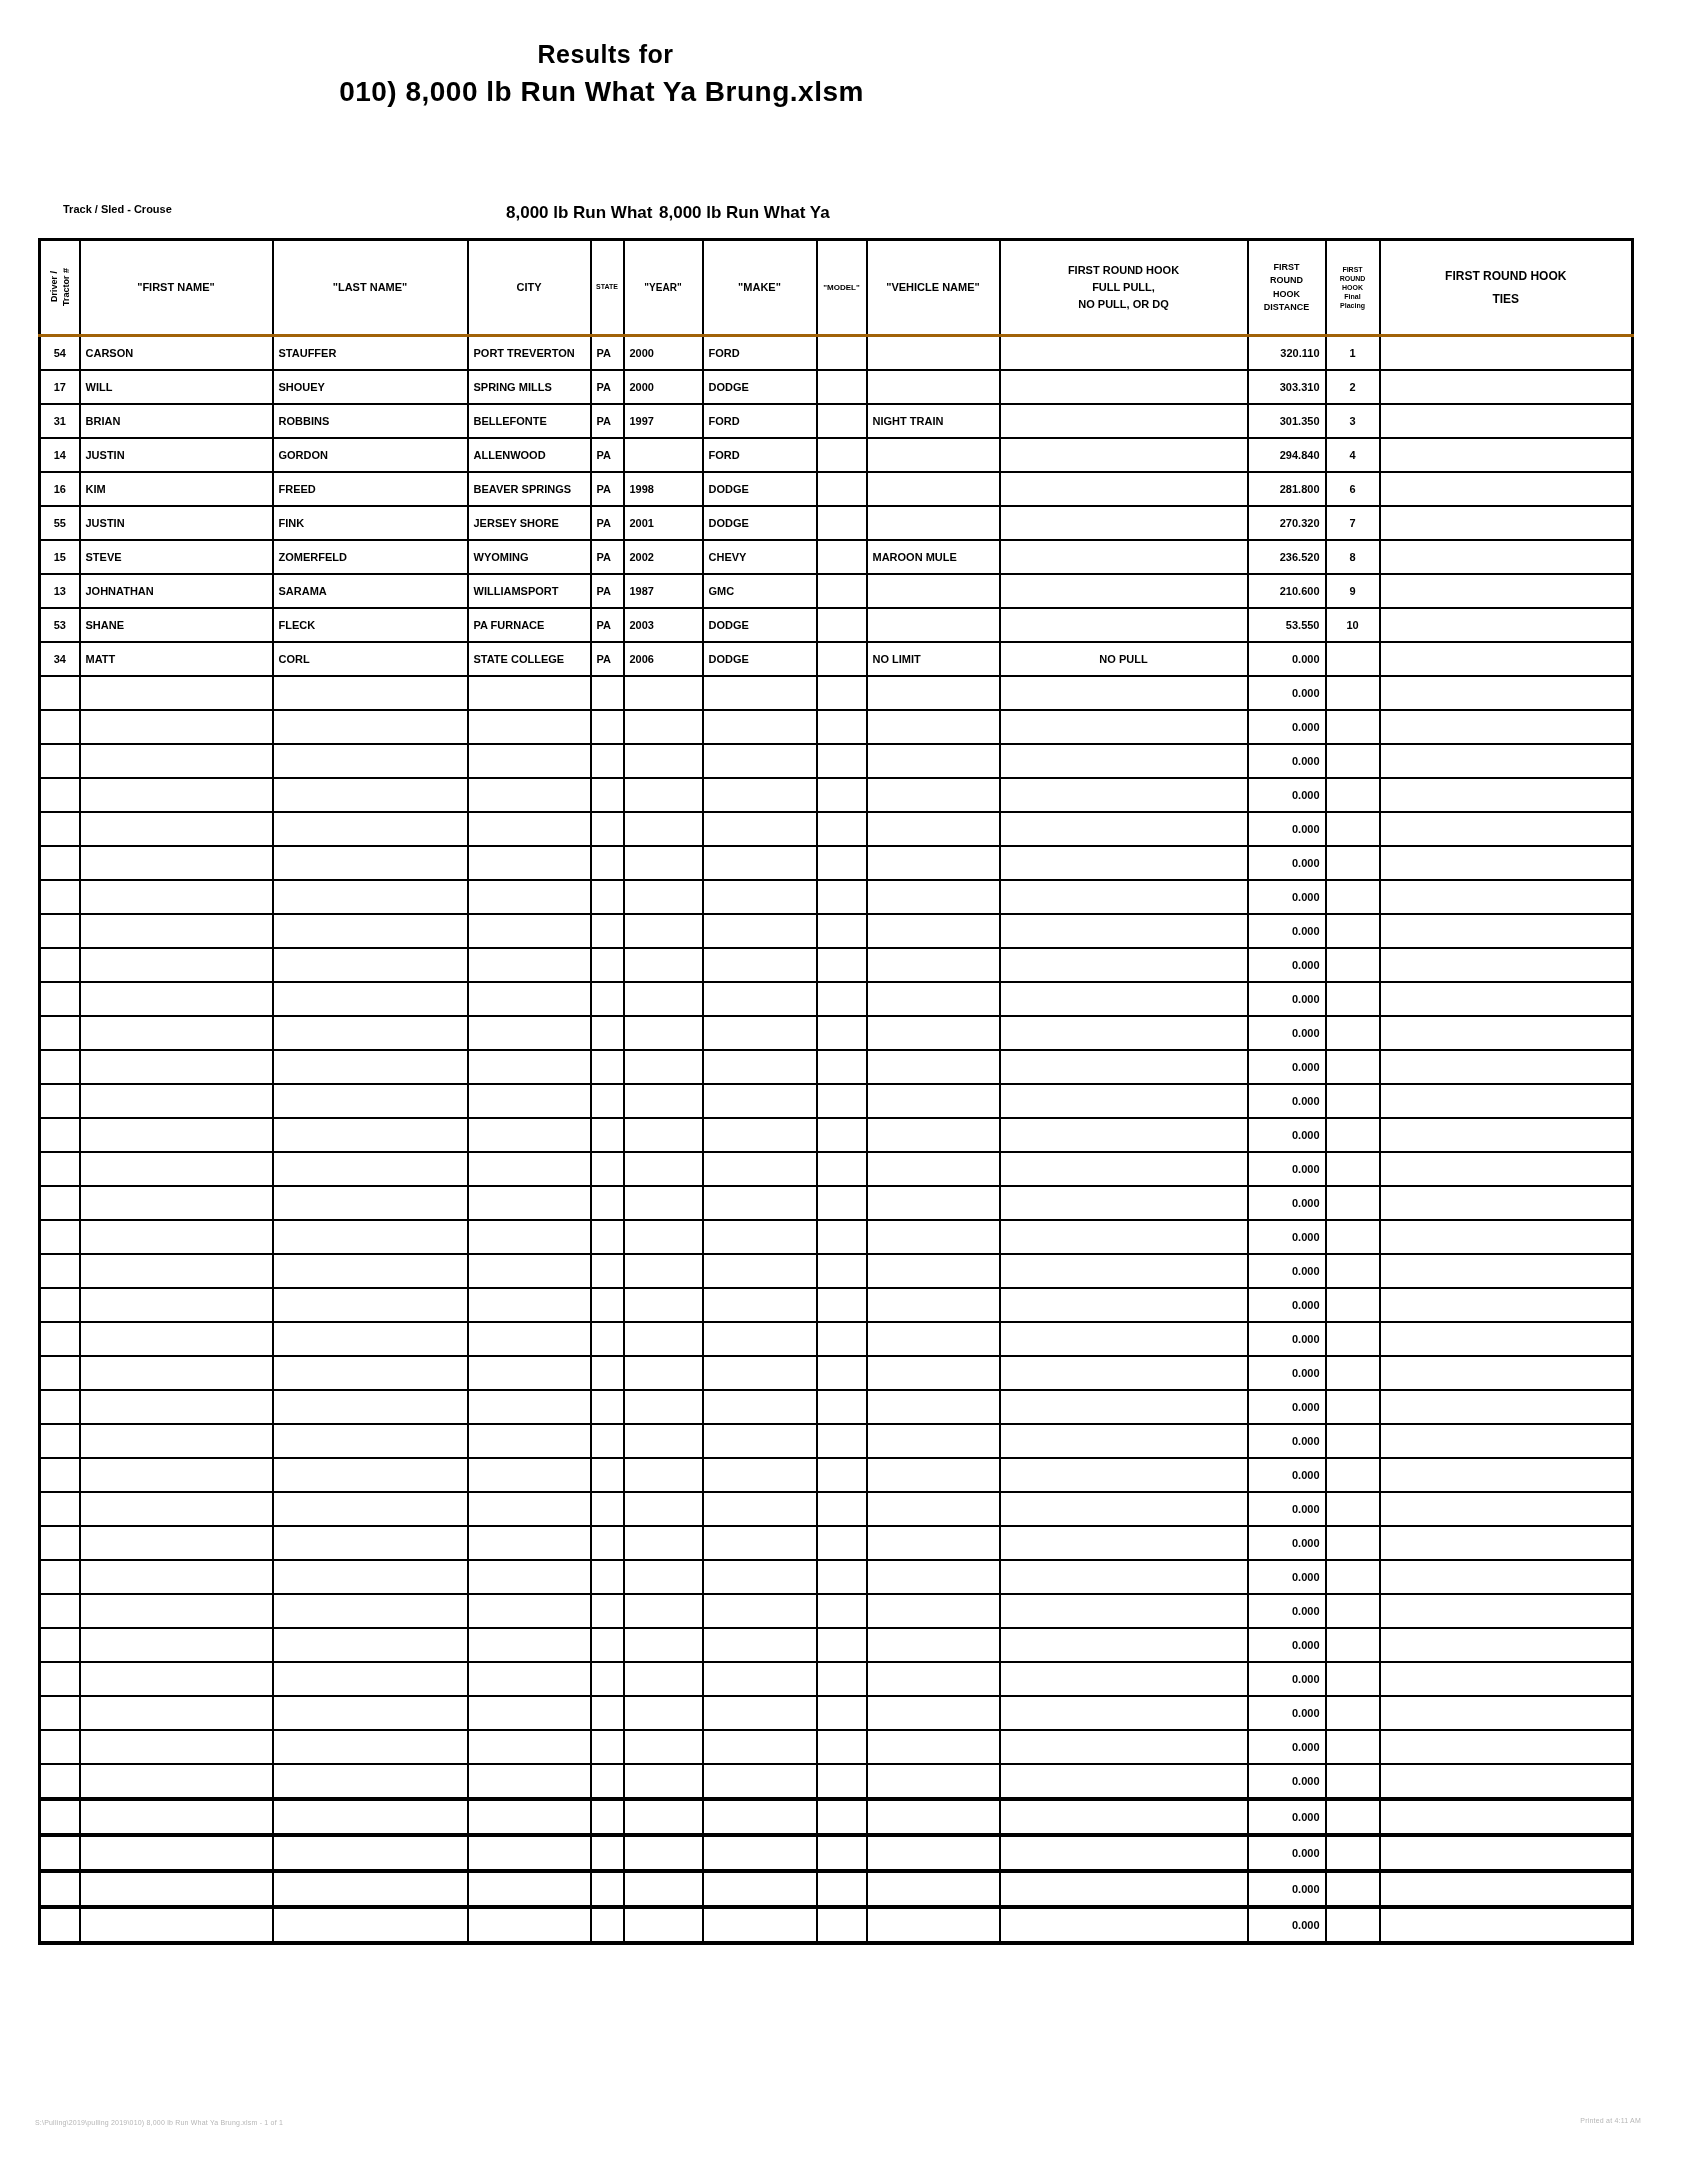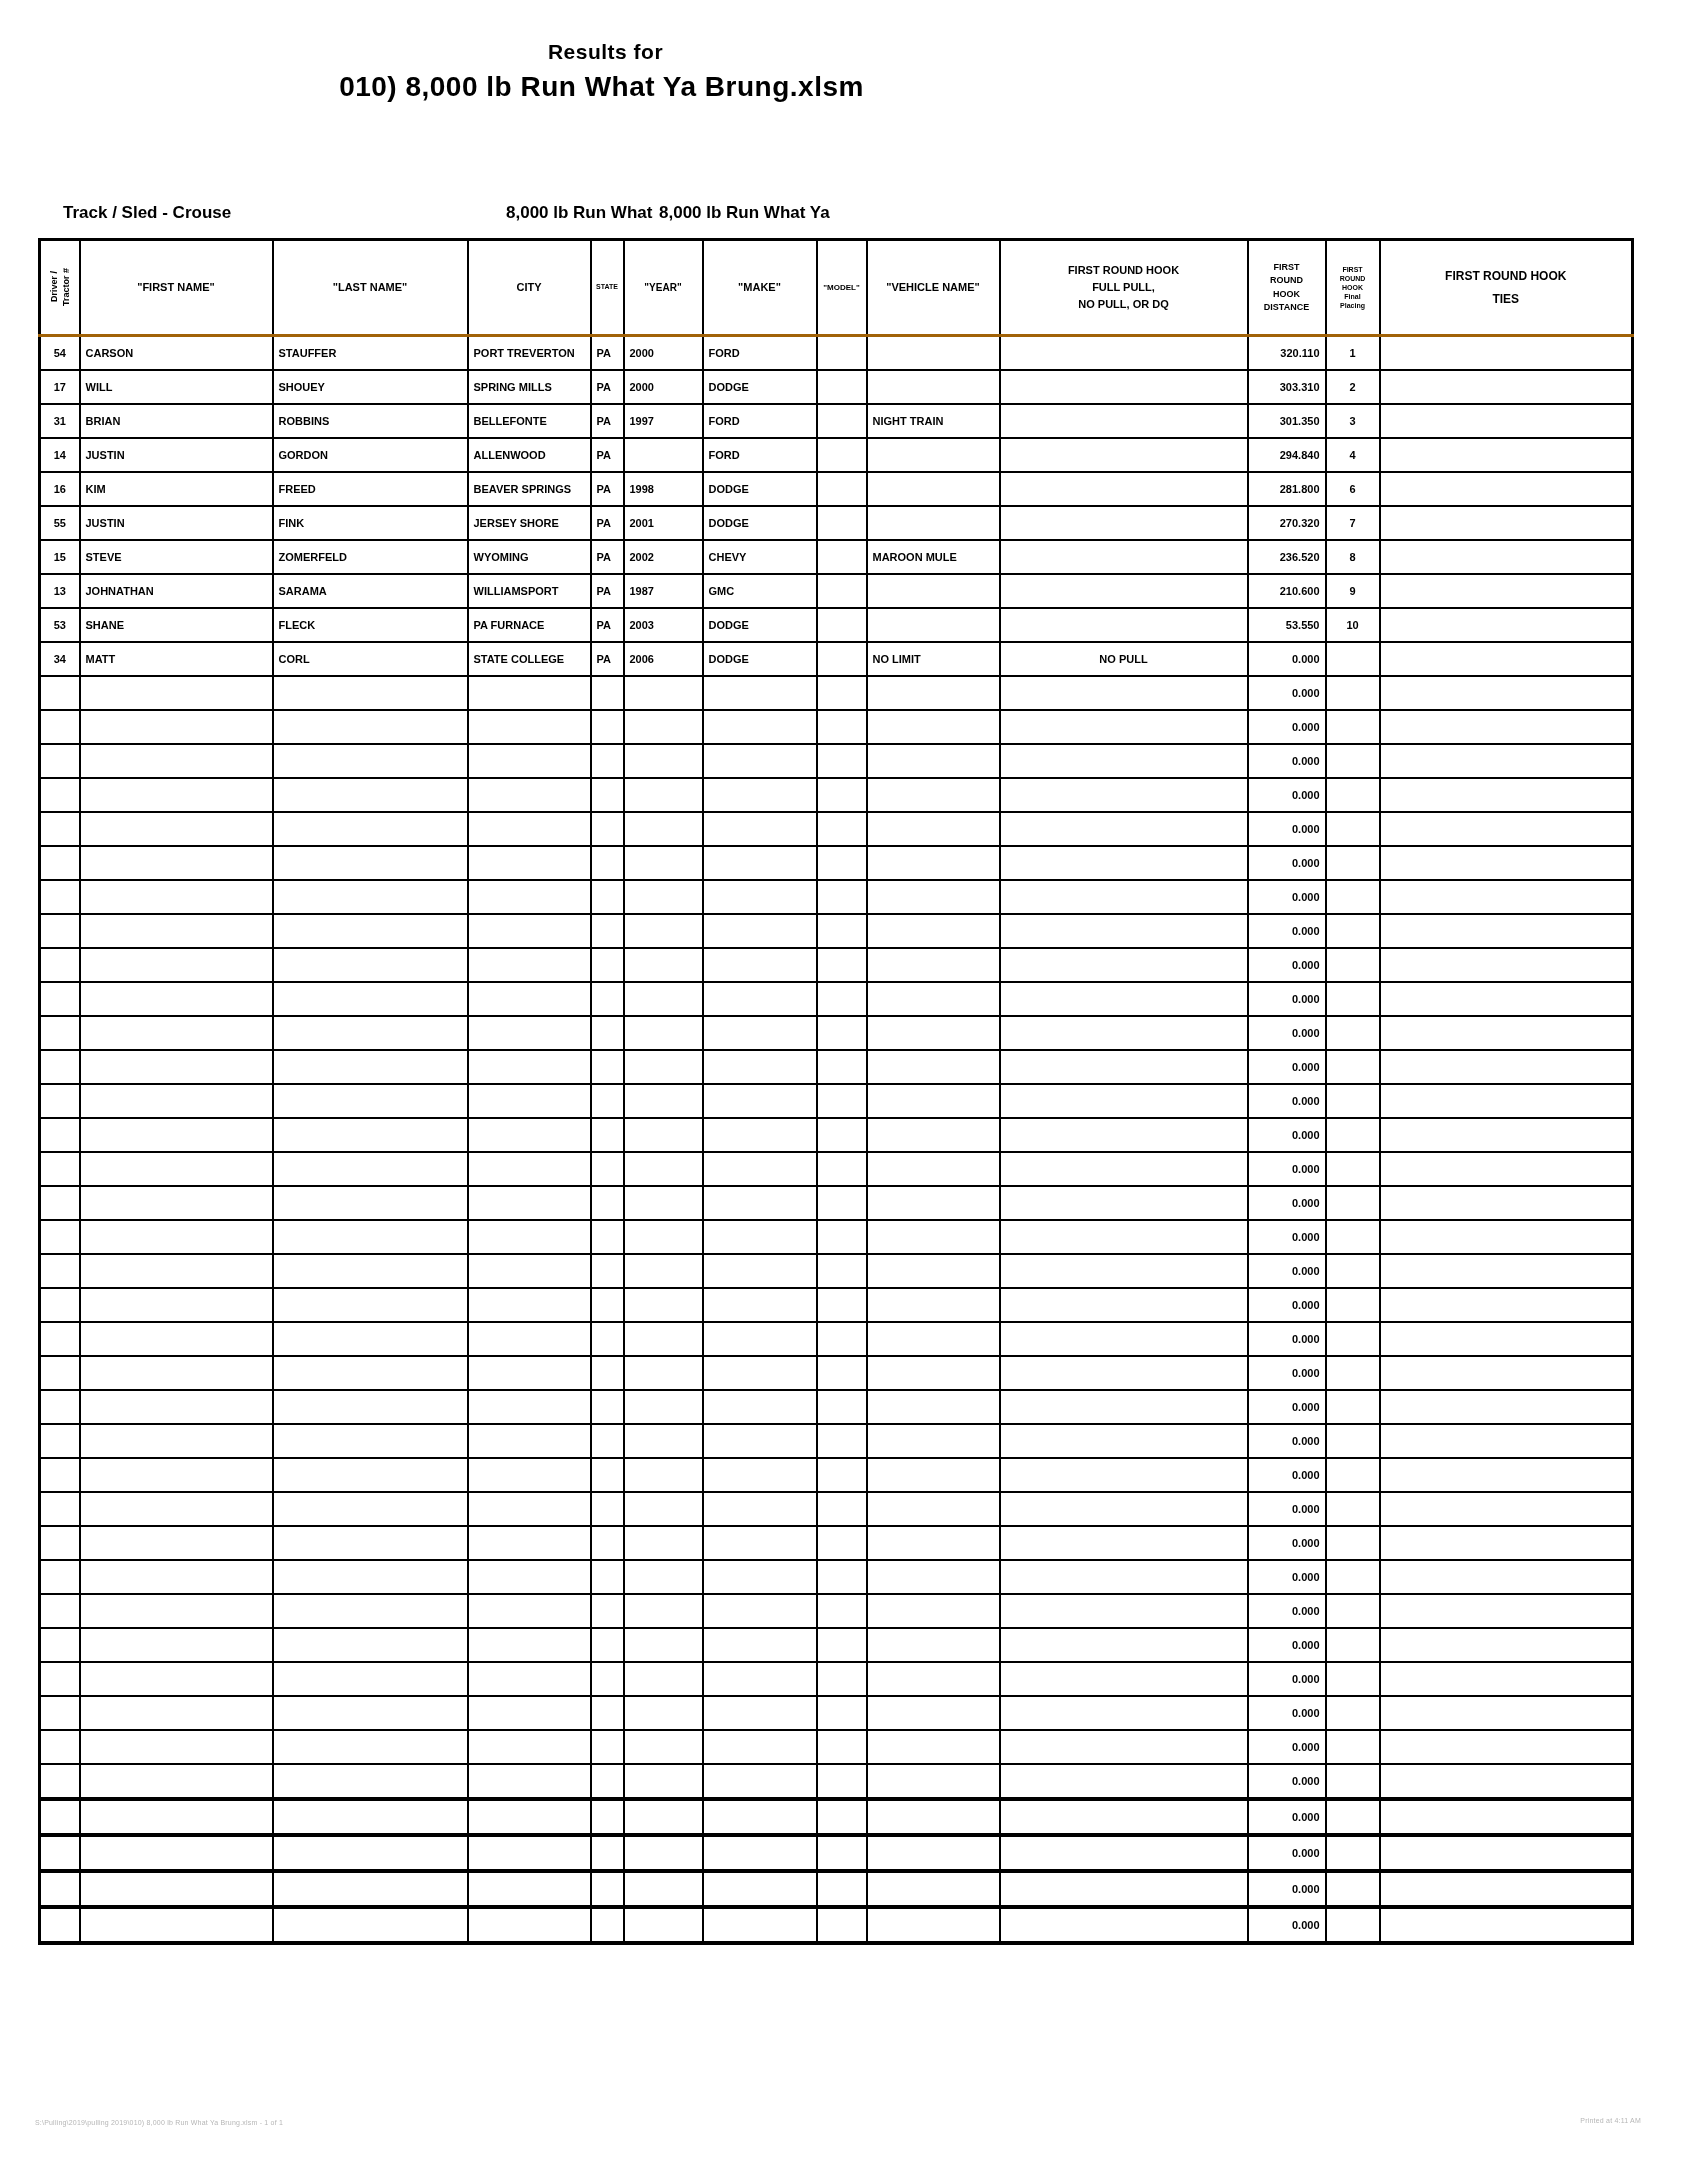--- a/index.html
+++ b/index.html
@@ -10,25 +10,25 @@
     background:#ffffff;
     font-family:"Liberation Sans", sans-serif;
     color:#000;
     overflow:hidden;
   }
   
   .title-block{
     position:absolute; top:40px; left:0; width:1203px;
     text-align:center; font-weight:bold;
   }
-  .title-line1{font-size:21px; letter-spacing:0.5px;padding-left:8px;}
+  .title-line1{font-size:25px; letter-spacing:0.5px;padding-left:8px;}
   .title-line2{font-size:28px; margin-top:7px; letter-spacing:0.5px;}
 
   
-  .track-label{position:absolute; top:203px; left:63px;  font-size:17px; font-weight:bold; white-space:nowrap;}
+  .track-label{position:absolute; top:203px; left:63px;  font-size:11px; font-weight:bold; white-space:nowrap;}
   .class-label-1{position:absolute; top:203px; left:465px; width:156px; overflow:hidden; font-size:17px; font-weight:bold; white-space:nowrap;margin-left:41px;}
   .class-label-2{position:absolute; top:203px; left:623px; font-size:17px; font-weight:bold; white-space:nowrap;margin-left:36px;}
 
   
   table.results{
     position:absolute; left:38px; top:238px; width:1594px;
     border-collapse:collapse; table-layout:fixed;
     border:3px solid #000;
   }
   .results th,.results td{

